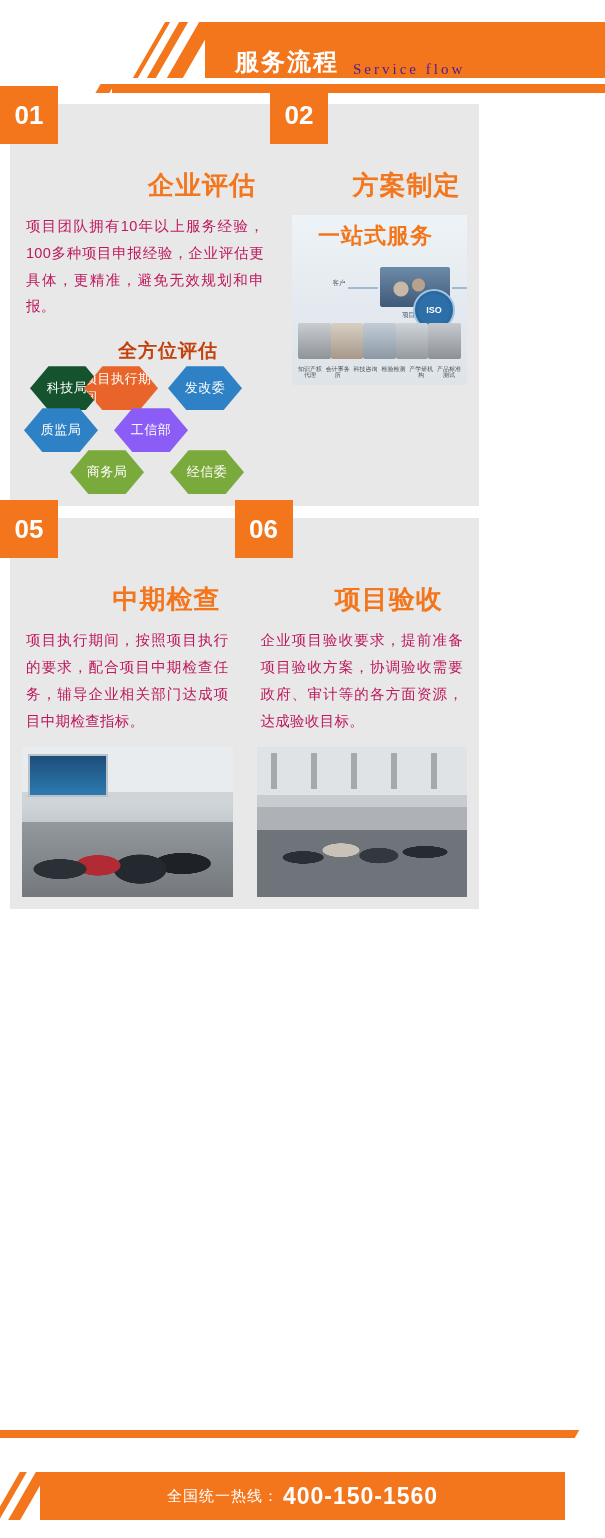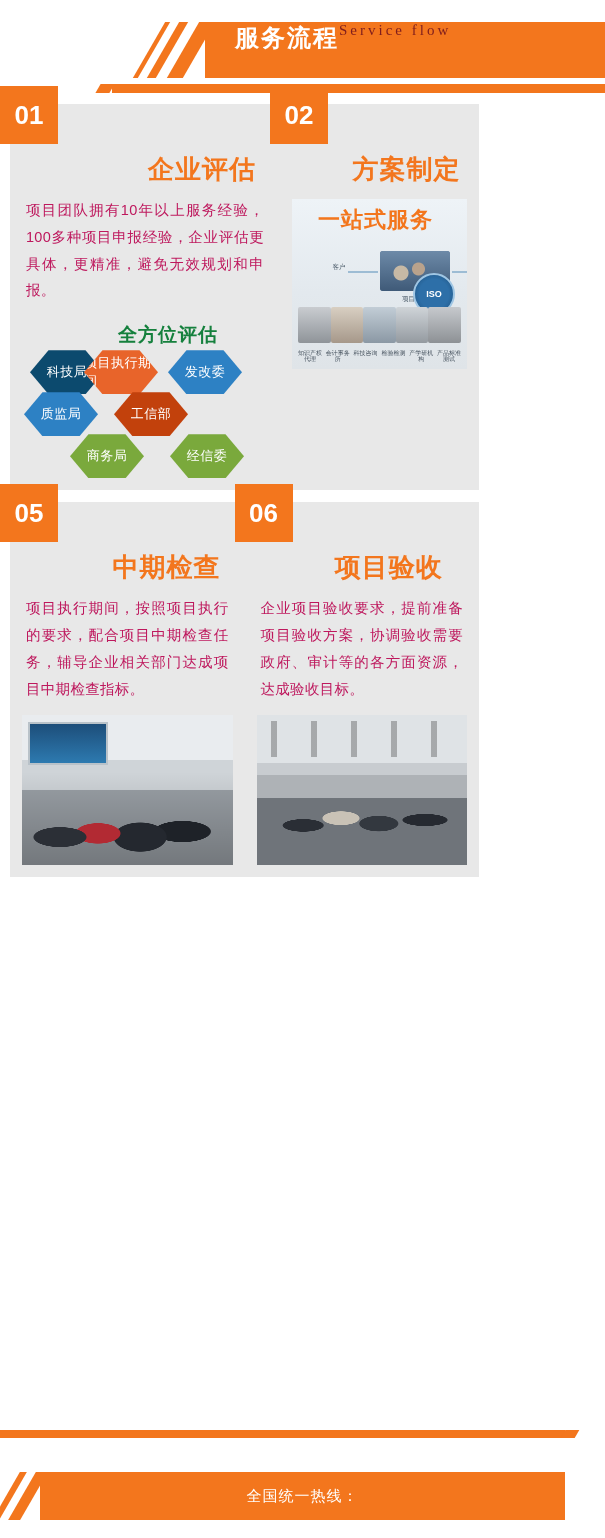--- a/index.html
+++ b/index.html
@@ -15,31 +15,32 @@
   .header {
     position: absolute;
     top: 22px; left: 0; width: 605px; height: 72px;
   }
   .header-bar {
     position: absolute;
     top: 0; left: 205px;
     width: 400px; height: 56px;
     background: #f3761d;
     display: flex;
-    align-items: flex-start;
+    align-items: flex-end;
     padding-left: 30px;
+    gap: 14px;
   }
   .header-bar .cn {
     color: #ffffff;
     font-size: 24px;
     font-weight: bold;
     letter-spacing: 2px;
   }
   .header-bar .en {
-    color: #7f1d1d;
+    color: #4c1d95;
     font-size: 15px;
     letter-spacing: 3px;
     font-family: "Liberation Serif", serif;
   }
   .header-slash {
     position: absolute;
     background: #f3761d;
     transform: skewX(-30deg);
   }
   .hs1 { top: 0px;  left: 183px; width: 16px; height: 56px; }
@@ -95,21 +96,21 @@
   }
   .badge.b-left  { top: -18px; left: -10px; }
   .badge.b-right { top: -18px; left: -10px; }
 
   .card-title {
     color: #f3761d;
     font-size: 26px;
     font-weight: bold;
     letter-spacing: 1px;
     text-align: right;
-    margin-top: 36px;
+    margin-top: 52px;
     margin-bottom: 10px;
     padding-right: 12px;
   }
   .card.right .card-title { text-align: center; padding-left: 54px; padding-right: 0; }
 
   .card-text {
     color: #be185d;
     font-size: 14.5px;
     line-height: 1.85;
     letter-spacing: 0.3px;
@@ -127,39 +128,39 @@
   
   .hexwrap {
     position: relative;
     width: 246px; height: 160px;
     margin-top: 14px;
     background: #e8e8e8;
   }
   .hexwrap .hex-title {
     position: absolute;
     top: 4px; left: 96px;
-    color: #15803d;
+    color: #c2410c;
     font-size: 19px;
     font-weight: bold;
     letter-spacing: 1px;
   }
   .hex {
     position: absolute;
     width: 74px; height: 44px;
     display: flex; align-items: center; justify-content: center;
     color: #ffffff;
     font-size: 13px;
     letter-spacing: 0.5px;
     clip-path: polygon(25% 0%, 75% 0%, 100% 50%, 75% 100%, 25% 100%, 0% 50%);
   }
-  .hx1 { top: 32px;  left: 8px;   background: #0c4a6e; }
+  .hx1 { top: 32px;  left: 8px;   background: #14532d; }
   .hx2 { top: 32px;  left: 62px;  background: #e8642a; }
   .hx3 { top: 32px;  left: 146px; background: #2d81c4; }
   .hx4 { top: 74px;  left: 2px;   background: #2d81c4; }
-  .hx5 { top: 74px;  left: 92px;  background: #c2410c; }
+  .hx5 { top: 74px;  left: 92px;  background: #8b5cf6; }
   .hx6 { top: 116px; left: 48px;  background: #7aa93c; }
   .hx7 { top: 116px; left: 148px; background: #7aa93c; }
 
   
   .infographic {
     position: relative;
     width: 100%; height: 170px;
     background: linear-gradient(#eef3f7 0%, #e3e9ee 55%, #dfe4e8 100%);
     overflow: hidden;
   }
@@ -473,14 +474,15 @@
   </div>
 </div>
 
 <div class="footer">
   <div class="footer-top-line"></div>
   <div class="footer-top-slash"></div>
   <div class="footer-slash fs2"></div>
   <div class="footer-slash fs1"></div>
   <div class="footer-bar">
     <span class="ft-label">全国统一热线：</span>
+    <span class="ft-phone">400-150-1560</span>
   </div>
 </div>
 
 </body></html>

